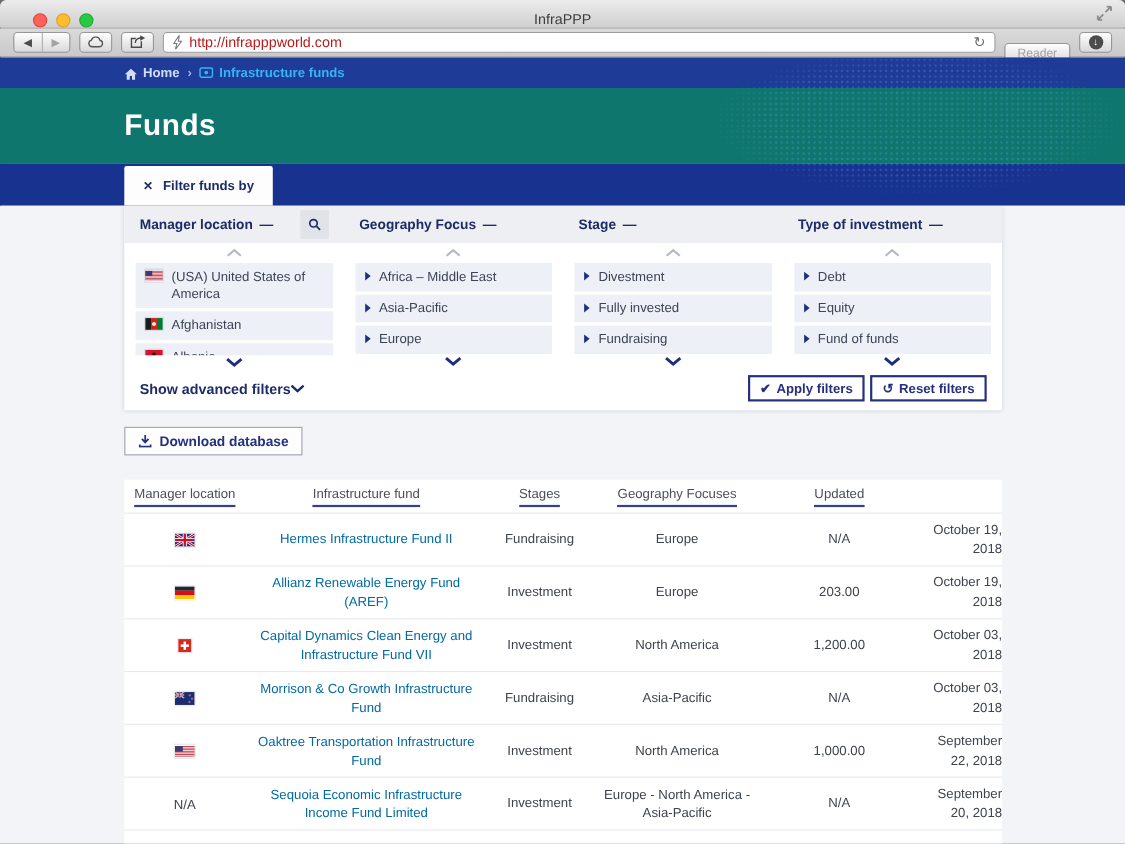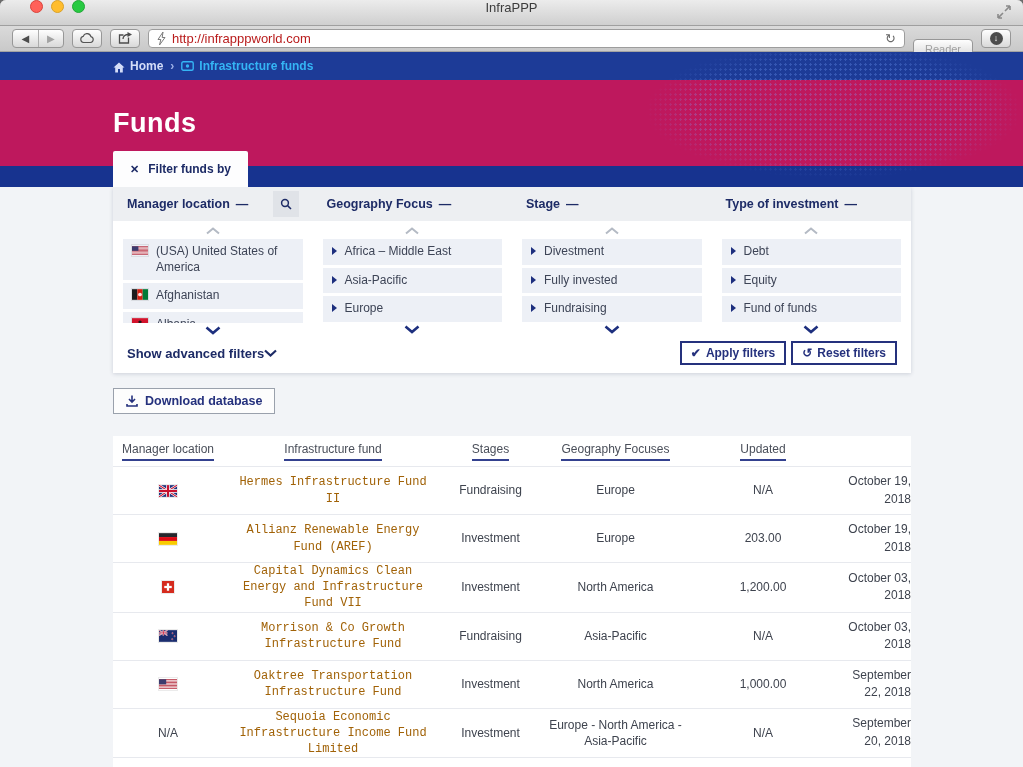--- a/index.html
+++ b/index.html
@@ -7,21 +7,21 @@
   body { font-family:"Liberation Sans", sans-serif; background:#6b6b6b; }
 
   .window { width:1023px; height:767px; display:flex; flex-direction:column;
             border-radius:6px 6px 0 0; overflow:hidden; background:#f2f4f7;
             box-shadow: inset 0 0 0 1px #8a8a8a; }
 
   
   .titlebar { height:26px; flex:0 0 26px; position:relative;
               background:linear-gradient(#ececec,#cfcfcf);
               border-bottom:1px solid #9f9f9f;
-              display:flex; align-items:flex-start; }
+              display:flex; align-items:flex-end; }
   .lights { display:flex; gap:8px; margin-left:30px; }
   .light { width:13px; height:13px; border-radius:50%; }
   .light.red    { background:#ff6159; border:1px solid #d7443c; }
   .light.yellow { background:#ffbd2e; border:1px solid #d8a129; }
   .light.green  { background:#28ca42; border:1px solid #23a637; }
   .win-title { position:absolute; left:0; right:0; text-align:center;
                font-size:13px; color:#3d3d3d; pointer-events:none; }
   .expand-ic { position:absolute; right:12px; top:5px; }
 
   
@@ -44,21 +44,21 @@
   .urltext { flex:1; font-size:13px; color:#b91c1c; }
   .refresh { font-size:13px; color:#6a6a6a; }
   .reader { width:60px; color:#a0a0a0;margin-top:20px; }
   .dlbtn { width:30px; }
   .dlcircle { width:13px; height:13px; border-radius:50%; background:#4c4c4c;
               color:#fff; font-size:9px; line-height:13px; text-align:center; font-weight:bold; }
 
   
   .bluewrap { flex:0 0 135px; position:relative; overflow:hidden; }
   .band-crumb { height:28px; background:#1d3b97; display:flex; align-items:center; }
-  .band-hero  { height:86px; background:#be185d; display:flex; align-items:center; }
+  .band-hero  { height:69px; background:#0f766e; display:flex; align-items:center; }
   .band-dark  { height:38px; background:#17338f; }
   .mapdots { position:absolute; top:0; right:0; width:420px; height:130px; opacity:.55;
              background-image:radial-gradient(rgba(120,165,255,.5) 1px, transparent 1.4px);
              background-size:5px 5px;
              -webkit-mask-image:radial-gradient(ellipse 60% 70% at 55% 45%, #000 55%, transparent 75%);
              mask-image:radial-gradient(ellipse 60% 70% at 55% 45%, #000 55%, transparent 75%);
              pointer-events:none; }
   .crumbs { margin-left:113px; display:flex; align-items:center; gap:7px;
             font-size:12px; font-weight:600; position:relative; z-index:2; }
   .crumb-home { color:#d4ddf8; display:flex; align-items:flex-end; gap:5px; }
@@ -111,21 +111,21 @@
   
   .table { width:798px; margin:22px 0 0 113px; background:#fff; }
   .trow, .thead { display:grid; grid-template-columns:110px 220px 95px 155px 140px 78px;
                   align-items:center; }
   .thead { min-height:30px; font-size:12px; color:#4a4f5a; }
   .thead > div { text-align:center; }
   .thead > div:last-child { text-align:center; }
   .thead span { display:inline-block; padding-bottom:3px; border-bottom:2px solid #33418f; }
   .trow { min-height:48px; border-top:1px solid #e7e9ee; font-size:12px; color:#3e434e; }
   .c-flag { display:flex; justify-content:center; }
-  .c-fund { text-align:center; color:#a16207; line-height:1.35; padding:0 6px;font-family:Liberation Mono, monospace; }
+  .c-fund { text-align:center; color:#0369a1; line-height:1.35; padding:0 6px; }
   .c-stage, .c-geo, .c-close { text-align:center; line-height:1.35; }
   .c-upd { text-align:right; line-height:1.45; }
   .flag { display:inline-block; line-height:0; box-shadow:0 0 0 1px rgba(0,0,0,.08); }
   .partialrow { height:13px; overflow:hidden; }
 </style>
 </head>
 <body>
 
 <div class="window">
 

